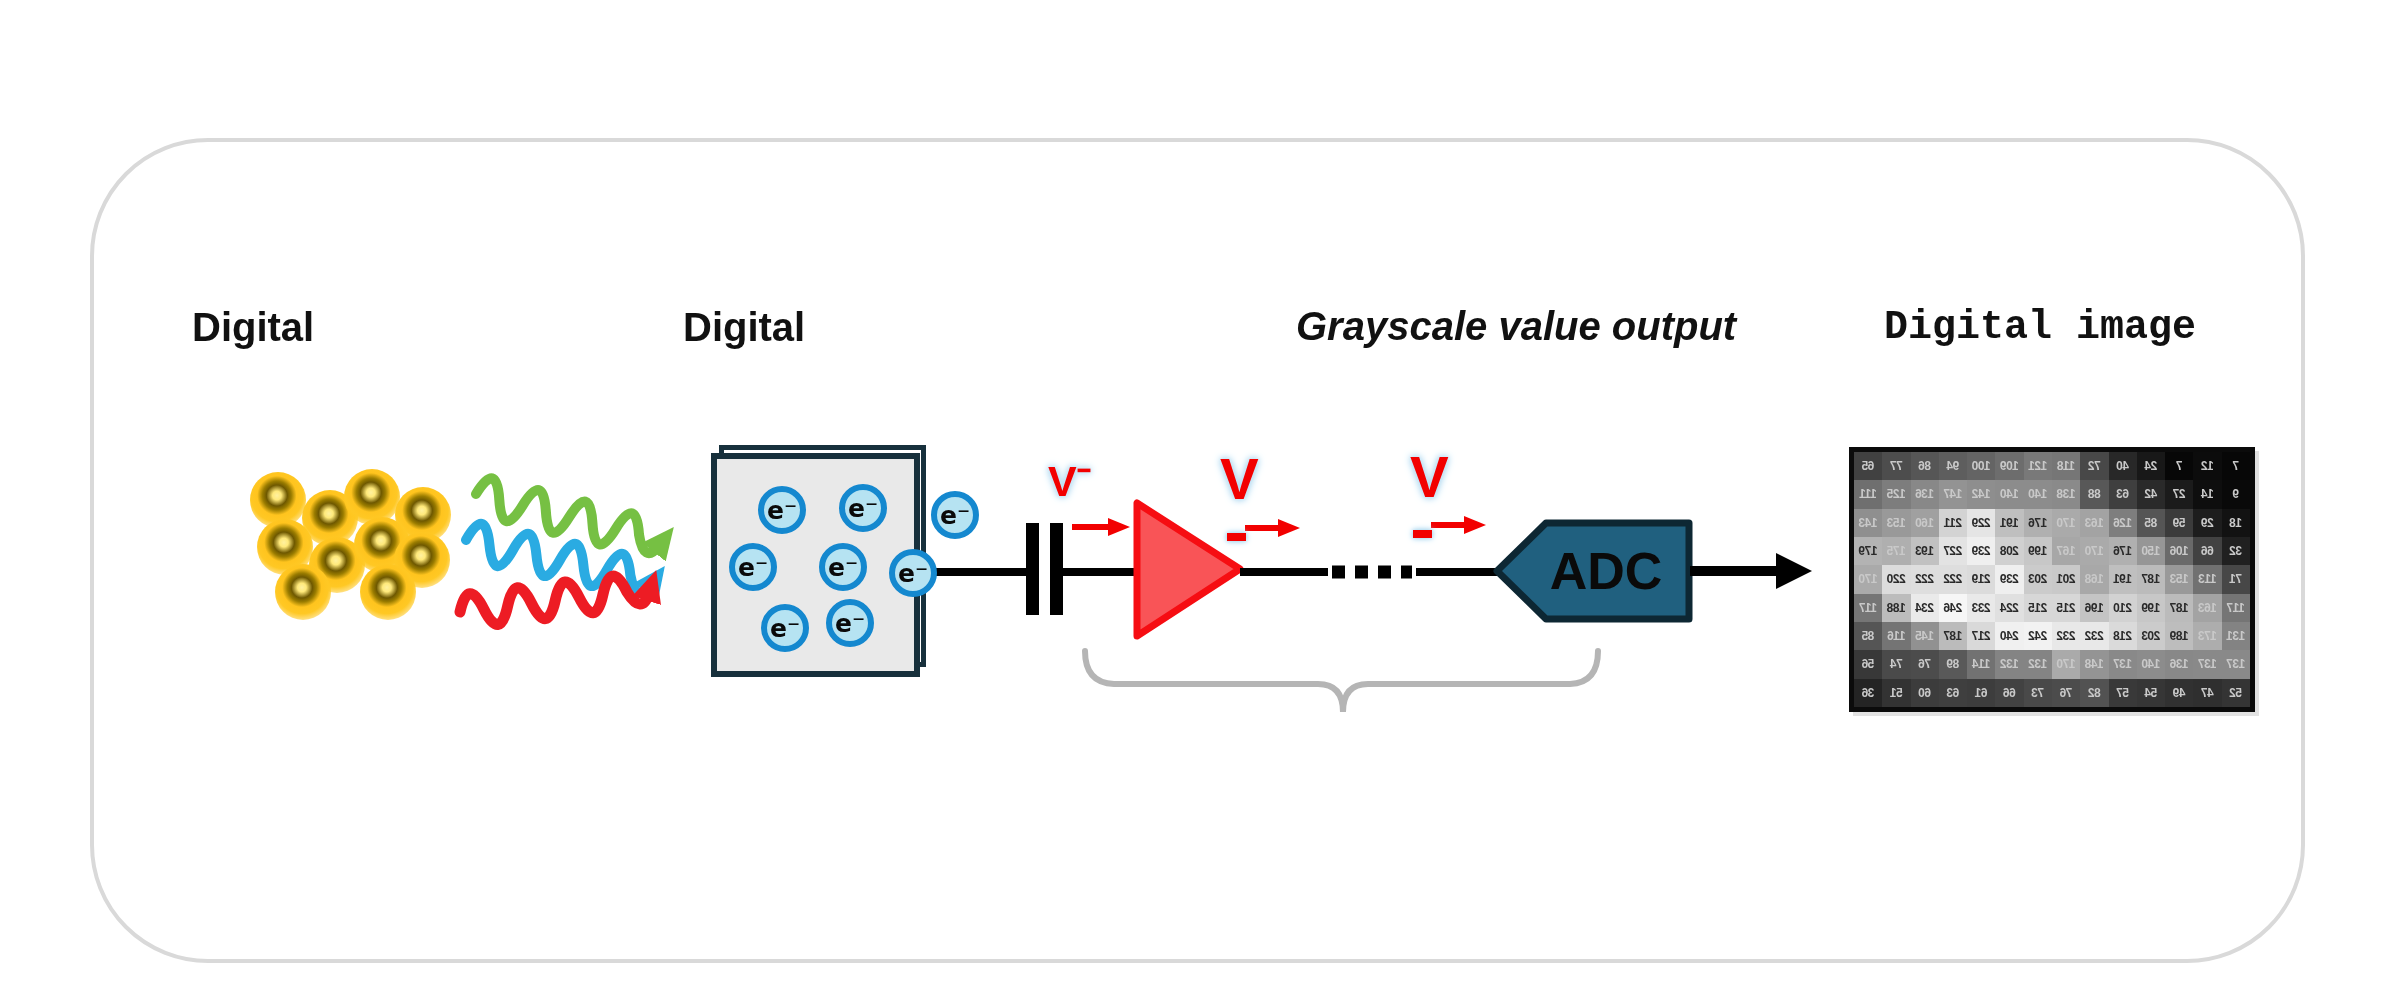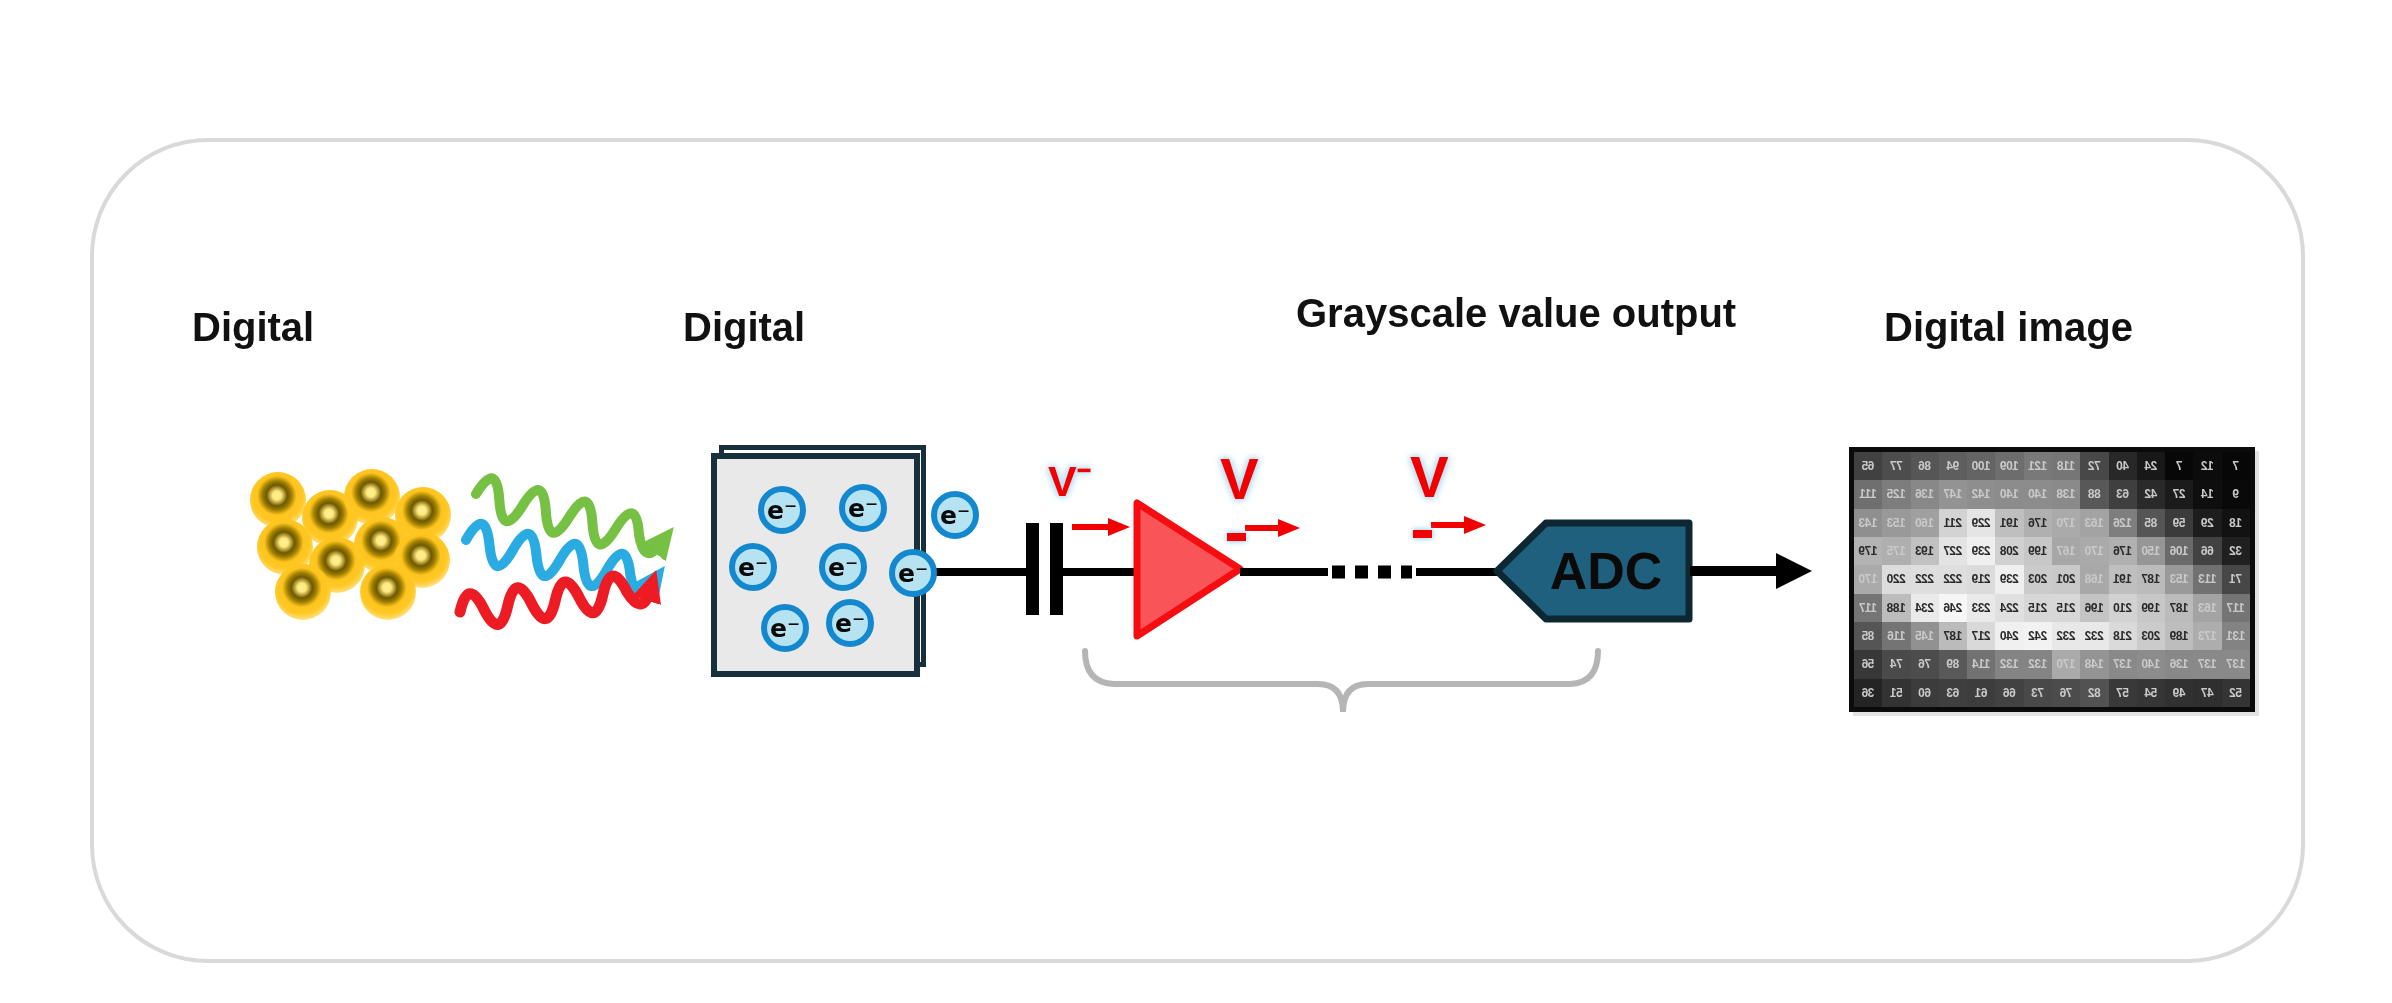--- a/index.html
+++ b/index.html
@@ -42,22 +42,22 @@
 </style>
 </head>
 <body>
 
 <div class="stage">
 
   <div class="panel"></div>
 
   <div class="lbl" style="left:192px;top:305px;">Digital</div>
   <div class="lbl" style="left:683px;top:305px;">Digital</div>
-  <div class="lbl" style="left:1296px;top:291px;">Grayscale value output</div>
-  <div class="lbl" style="left:1884px;top:305px;">Digital image</div>
+  <div class="lbl" style="left:1296px;top:304px;font-style:italic;">Grayscale value output</div>
+  <div class="lbl" style="left:1884px;top:305px;font-family:Liberation Mono, monospace;">Digital image</div>
 
   <div>
     <span class="photon" style="left:250px;top:472px;"></span>
     <span class="photon" style="left:302px;top:490px;"></span>
     <span class="photon" style="left:344px;top:469px;"></span>
     <span class="photon" style="left:395px;top:487px;"></span>
     <span class="photon" style="left:257px;top:519px;"></span>
     <span class="photon" style="left:309px;top:537px;"></span>
     <span class="photon" style="left:354px;top:517px;"></span>
     <span class="photon" style="left:394px;top:532px;"></span>

